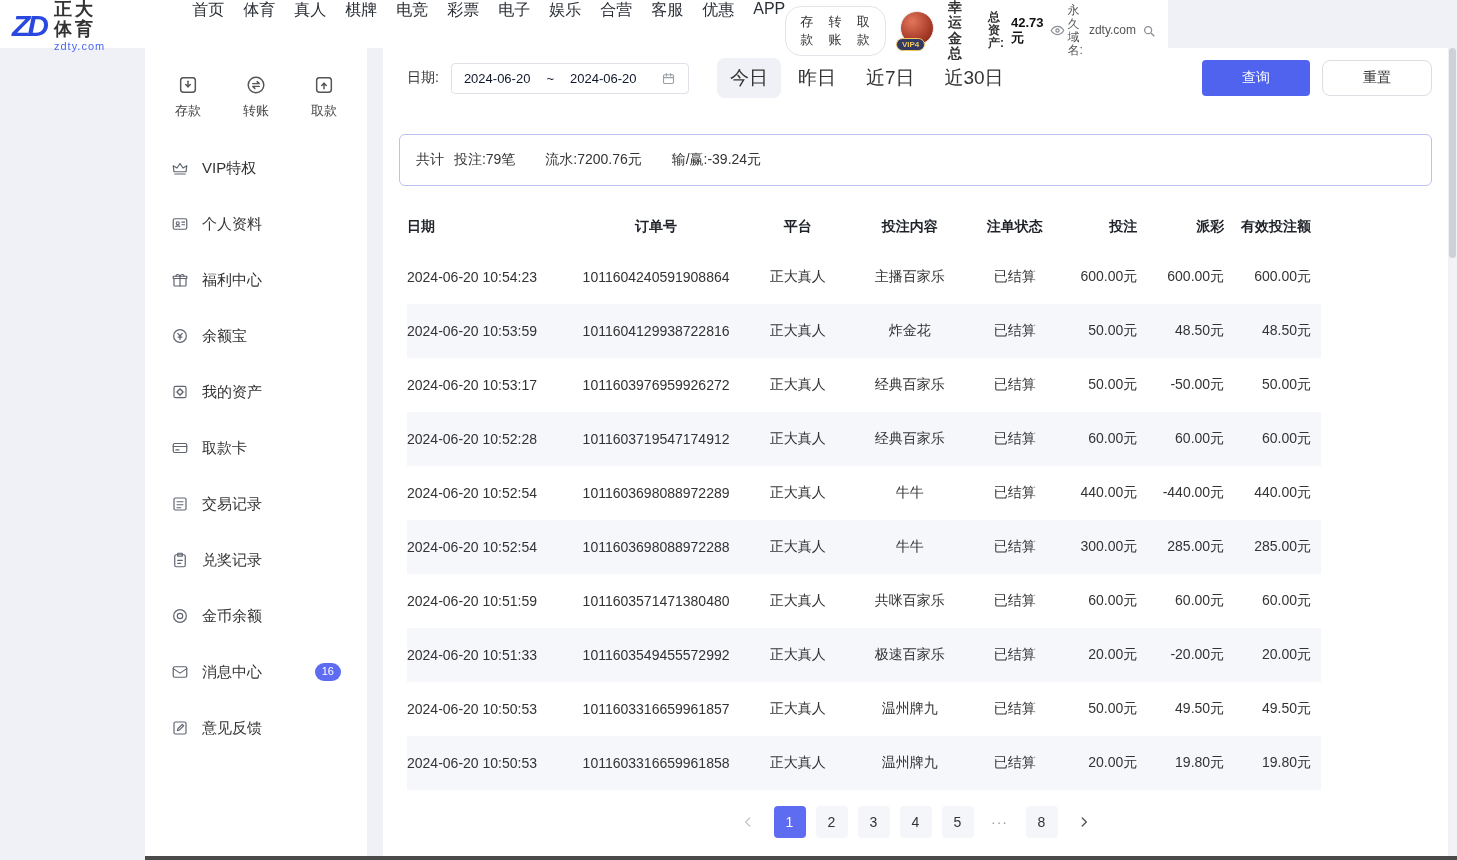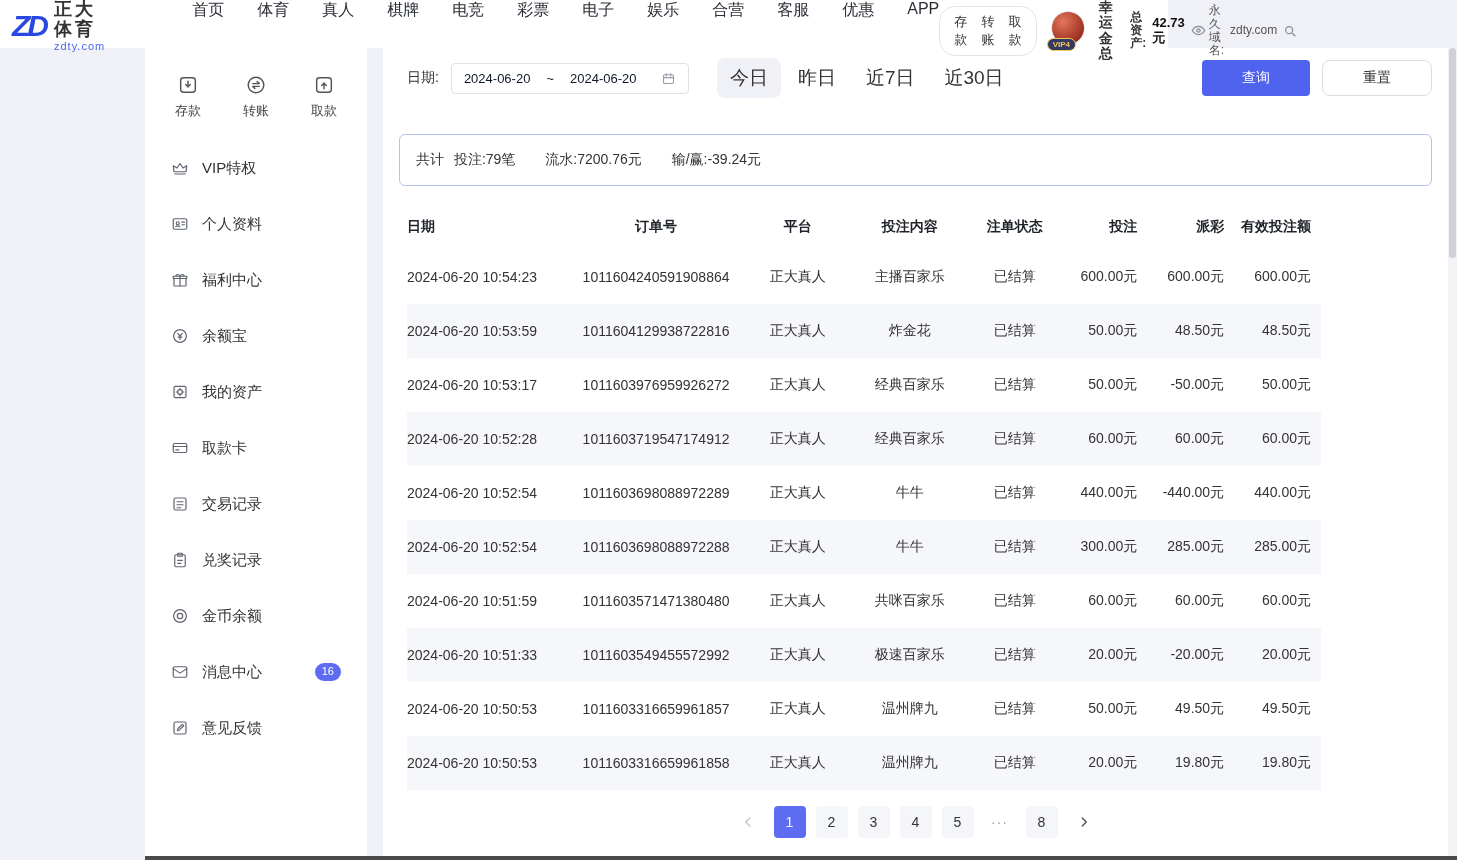--- a/index.html
+++ b/index.html
@@ -7,21 +7,21 @@
   body { font-family:"Liberation Sans","DejaVu Sans",sans-serif; background:#f0f1f6; color:#333; font-size:14px; }
   svg { display:block; }
 
   
   .topbar { position:absolute; left:0; top:0; width:1168px; height:48px; background:#fff; display:flex; align-items:flex-start; padding:0 12px; z-index:5; }
   .logo { display:flex; align-items:center; gap:8px; cursor:pointer; }
   .logo-mark { font-weight:bold; font-style:italic; font-size:30px; letter-spacing:-3px; color:#2848e0; }
   .brand-col { display:flex; flex-direction:column; line-height:1.1; }
   .brand-name { font-size:18px; font-weight:bold; letter-spacing:3px; color:#333; }
   .brand-domain { font-size:11px; color:#4a67f0; letter-spacing:1px; }
-  .mainnav { display:flex; gap:33px; margin-left:87px; }
+  .mainnav { display:flex; gap:19px; margin-left:87px; }
   .mainnav a { font-size:16px; color:#2b2f36; text-decoration:none; cursor:pointer; white-space:nowrap; }
   .top-right { margin-left:auto; display:flex; align-items:center; gap:14px; }
   .wallet-pill { display:flex; gap:14px; border:1px solid #e3e4ea; border-radius:16px; padding:6px 14px; font-size:13px; color:#333; }
   .wallet-pill span { cursor:pointer; }
   .avatar-wrap { position:relative; width:36px; height:40px; }
   .avatar { width:34px; height:34px; border-radius:50%; background:radial-gradient(circle at 35% 30%, #e2755a, #a03322 70%, #6e1d12); border:1px solid #e8e8e8; cursor:pointer; }
   .vip-badge { position:absolute; left:-4px; bottom:0; background:#323a63; color:#f4c75a; font-size:8px; font-weight:bold; padding:1px 5px; border-radius:7px; border:1px solid #f4c75a; }
   .user-info { display:flex; flex-direction:row; gap:3px; line-height:1.1; }
   .ui-row { display:flex; align-items:center; gap:6px; }
   .user-name { font-size:14px; font-weight:bold; color:#333; margin-right:10px; }

